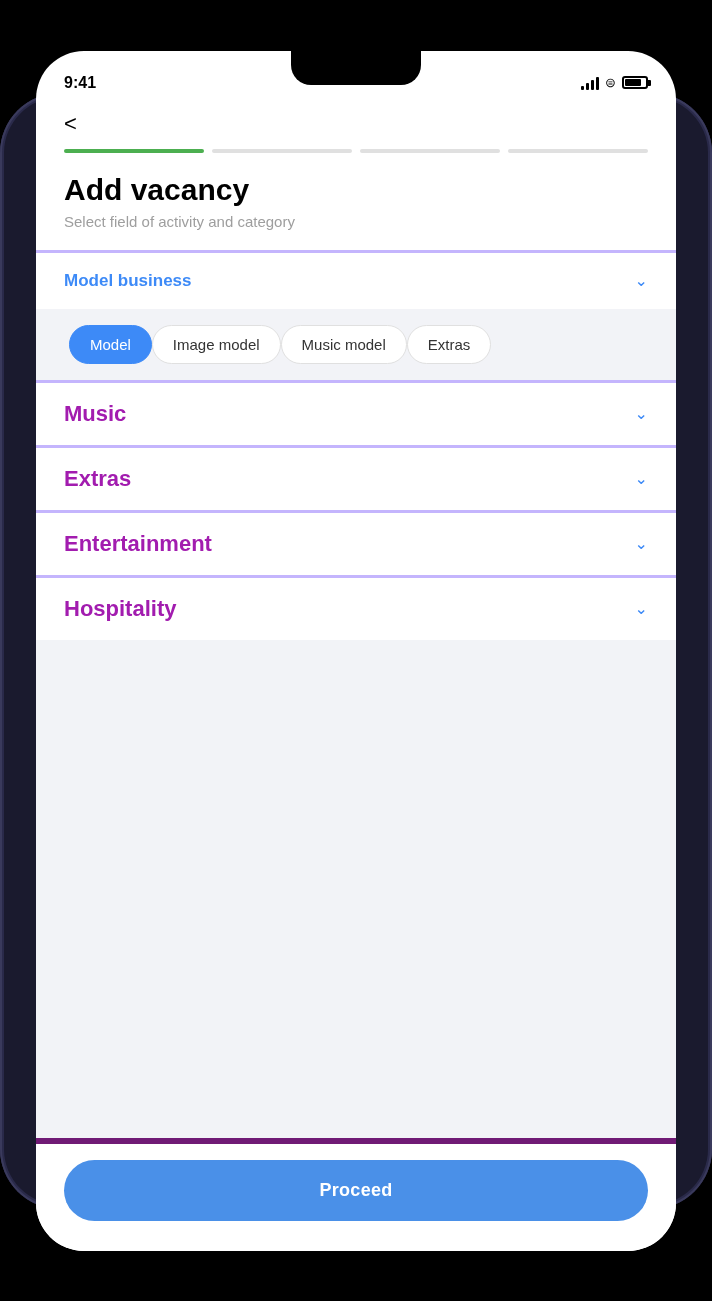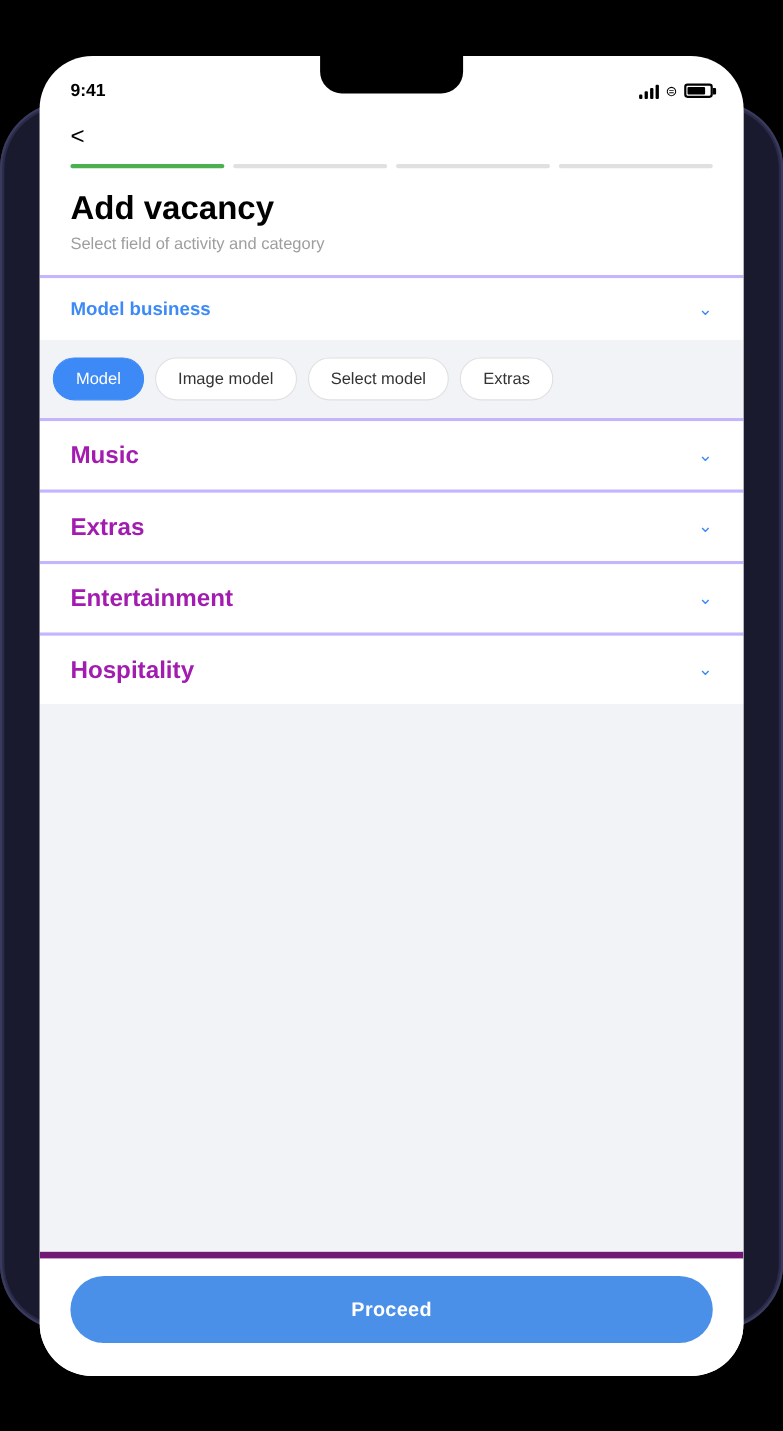--- a/index.html
+++ b/index.html
@@ -179,24 +179,23 @@
       color: #3d8af7;
       font-size: 16px;
     }
     .chevron-up {
       color: #3d8af7;
       font-size: 16px;
     }
     
     .tags-area {
       background: #f2f3f7;
-      padding: 16px 12px 16px;
+      padding: 16px 33px 16px;
       display: flex;
       flex-wrap: wrap;
-      gap: 10px;
       text-align: right;
     }
     .tag {
       padding: 10px 20px;
       border-radius: 50px;
       font-size: 15px;
       font-weight: 500;
       cursor: pointer;
       border: 1.5px solid #e0e0e0;
       background: #fff;
@@ -273,21 +272,21 @@
       </div>
 
       <div class="section">
         <div class="section-header">
           <span class="section-title-blue">Model business</span>
           <span class="chevron-up">⌄</span>
         </div>
         <div class="tags-area">
           <div class="tag tag-selected">Model</div>
           <div class="tag">Image model</div>
-          <div class="tag">Select model</div>
+          <div class="tag">Music model</div>
           <div class="tag">Extras</div>
         </div>
       </div>
 
       <div class="section">
         <div class="section-header">
           <span class="section-title">Music</span>
           <span class="chevron-down">⌄</span>
         </div>
       </div>

